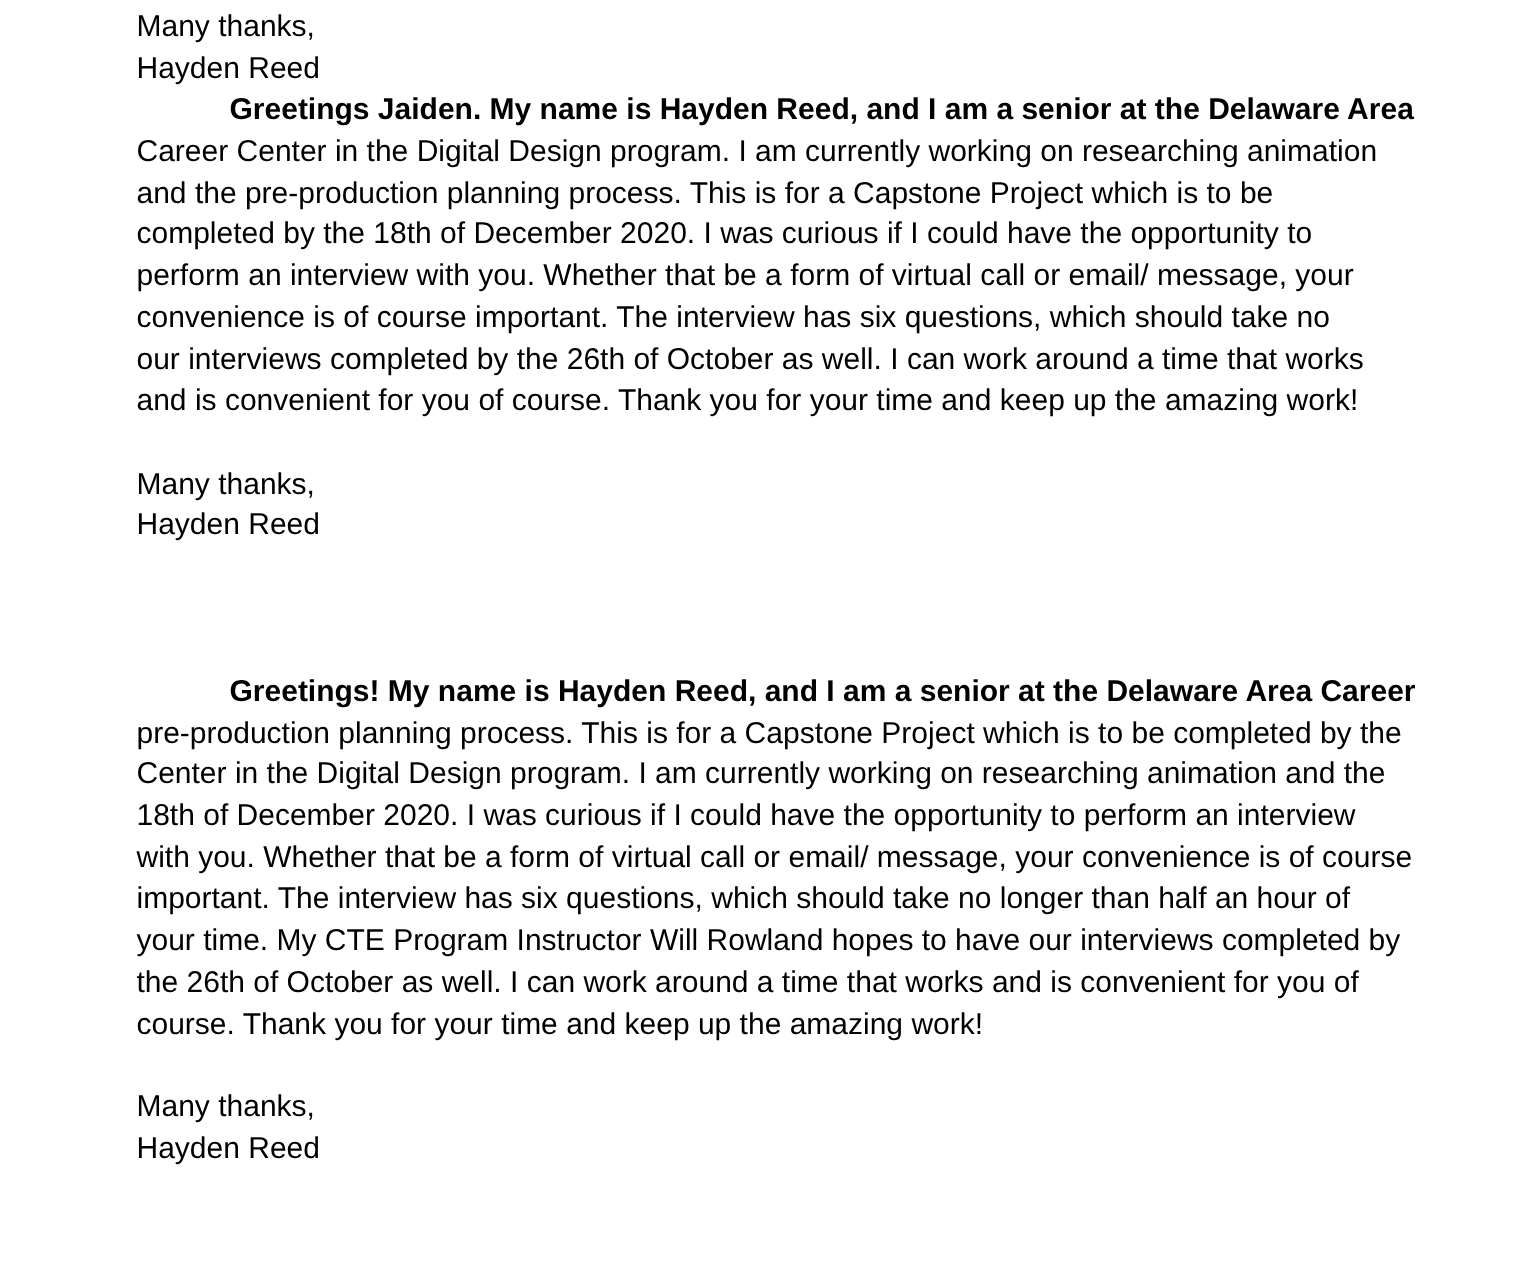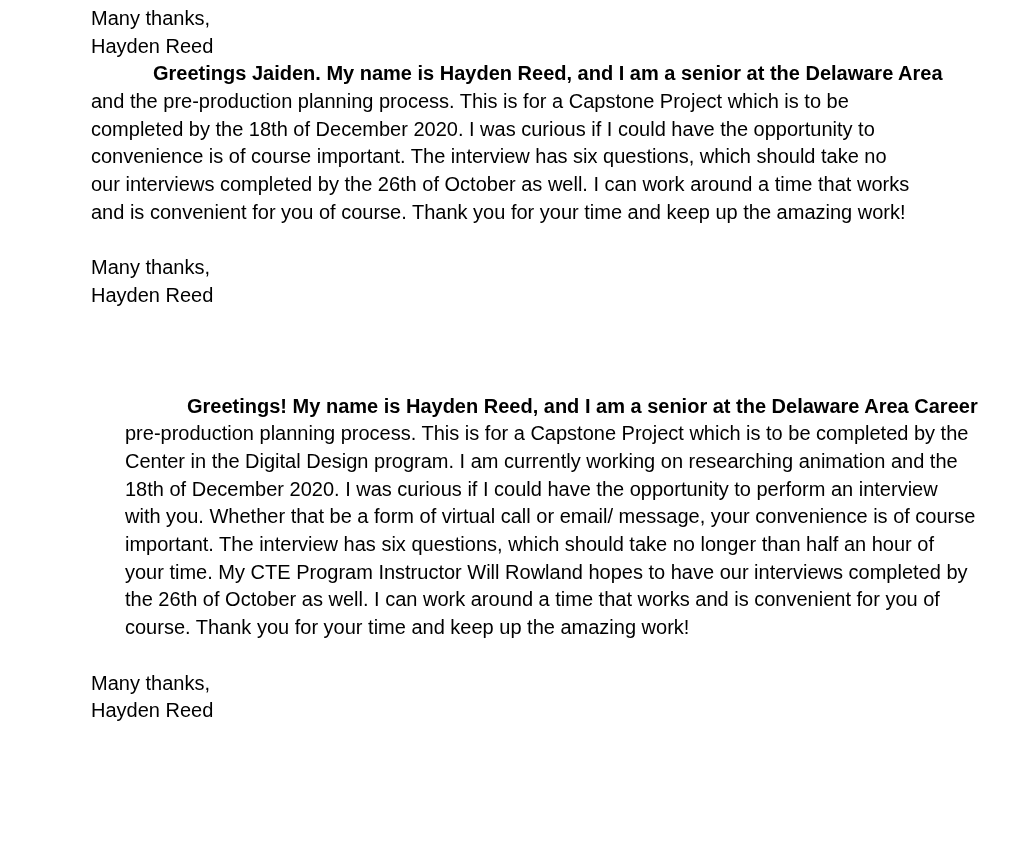--- a/index.html
+++ b/index.html
@@ -24,36 +24,38 @@
   }
   .line {
     height: 27.7px;
     white-space: pre;
   }
   .indent {
     padding-left: 62px;
     font-weight: bold;
   }
   .gap-1 { margin-top: 27.7px; }
-  .gap-3 { margin-top: 83.1px; margin-left: 34px; }
+  .gap-3 { margin-top: 83.1px; }
 </style>
 </head>
 <body style="background: rgb(255, 255, 255);">
 
 <div class="doc">
 
   <div>
     <div class="line">Many thanks,</div>
     <div class="line">Hayden Reed</div>
   </div>
 
   <div>
     <div class="line indent">Greetings Jaiden. My name is Hayden Reed, and I am a senior at the Delaware Area</div>
+    <div class="line">Career Center in the Digital Design program. I am currently working on researching animation</div>
     <div class="line">and the pre-production planning process. This is for a Capstone Project which is to be</div>
     <div class="line">completed by the 18th of December 2020. I was curious if I could have the opportunity to</div>
+    <div class="line">perform an interview with you. Whether that be a form of virtual call or email/ message, your</div>
     <div class="line">convenience is of course important. The interview has six questions, which should take no</div>
     <div class="line">our interviews completed by the 26th of October as well. I can work around a time that works</div>
     <div class="line">and is convenient for you of course. Thank you for your time and keep up the amazing work!</div>
   </div>
 
   <div class="gap-1">
     <div class="line">Many thanks,</div>
     <div class="line">Hayden Reed</div>
   </div>
 

